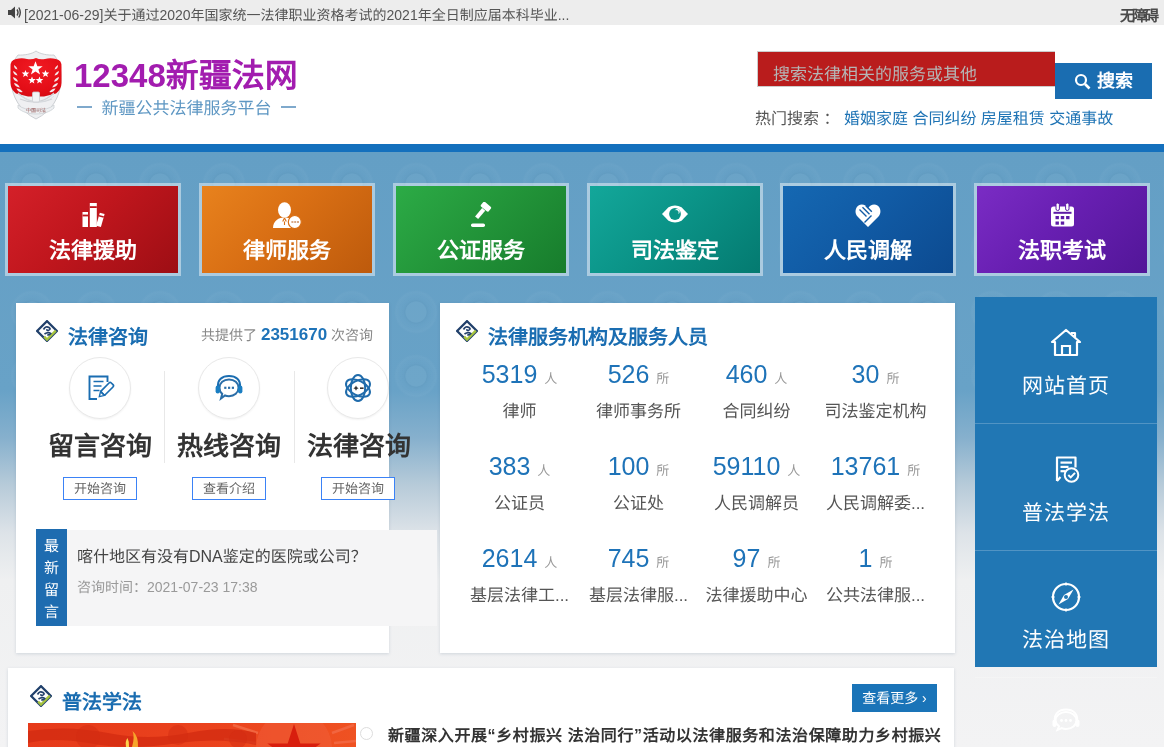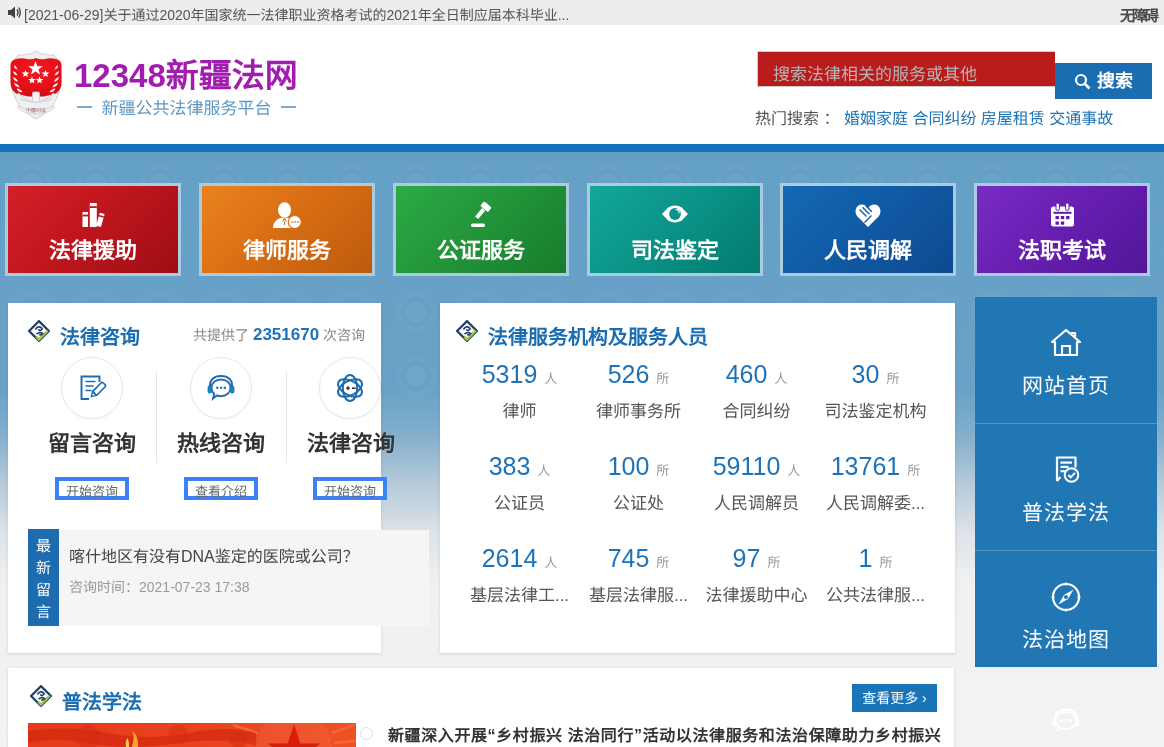--- a/index.html
+++ b/index.html
@@ -23,34 +23,34 @@
 #band { position:absolute; left:0; top:152px; width:1164px; height:595px;
   background:linear-gradient(180deg,#649fc5 0%,#68a2c7 40%,#86b0cd 48%,#b7cbd9 56%,#dde3e8 64%,#eff0f1 72%,#f3f3f4 100%); }
 #band .tex { position:absolute; left:0; top:0; width:100%; height:260px;
   background-image:radial-gradient(circle at 32px 32px, rgba(255,255,255,0.04) 10px, rgba(0,0,0,0.02) 11px, rgba(0,0,0,0) 13px, rgba(255,255,255,0.03) 20px, rgba(0,0,0,0) 22px);
   background-size:64px 64px; }
 .card { position:absolute; top:183px; width:176px; height:93px; border:3px solid rgba(255,255,255,0.45); background-clip:padding-box !important; }
 .card .inner { width:170px; height:87px; position:relative; }
 .card .cap { position:absolute; left:0; top:46px; width:170px; text-align:center; color:#fff; font-size:22px; font-weight:bold; }
 .card .ic { position:absolute; left:0; top:16px; width:170px; text-align:center; }
 .panel { position:absolute; background:#fff; box-shadow:0 1px 3px rgba(60,90,120,0.18); }
-#p1 { left:8px; top:303px; width:373px; height:350px; }
+#p1 { left:16px; top:303px; width:373px; height:350px; }
 #p2 { left:440px; top:303px; width:515px; height:350px; }
 #p3 { left:8px; top:668px; width:946px; height:100px; }
 .phead { position:absolute; top:17px; height:24px; }
 .phead .picon { position:absolute; left:0; top:0; }
 .phead .ptitle { position:absolute; left:32px; top:1px; font-size:20px; font-weight:bold; color:#1a6db1; white-space:nowrap; }
 #sidebar { position:absolute; left:975px; top:297px; width:182px; height:370px; background:#2177b4; }
 .sbitem { position:relative; width:182px; height:127px; border-bottom:1px solid rgba(255,255,255,0.22); }
 .sbitem .sic { position:absolute; left:0; top:30px; width:182px; text-align:center; }
 .sbitem .stx { position:absolute; left:0; top:72px; width:182px; text-align:center; color:#fff; font-size:21px; letter-spacing:1px; }
 .circle { position:absolute; top:54px; width:62px; height:62px; border-radius:50%; border:1px solid #e9e9e9; background:#fff; display:flex; align-items:center; justify-content:center; box-shadow:0 1px 2px rgba(0,0,0,0.05); }
 .vline { position:absolute; top:68px; width:1px; height:92px; background:#e8e8e8; }
-.clab { position:absolute; top:122px; width:120px; text-align:center; font-size:22px; font-weight:bold; color:#333; white-space:nowrap; }
-.cbtn { position:absolute; top:174px; width:74px; height:23px; border:4px solid #3b82f6; background:#fff; color:#666; font-size:13px; text-align:center; line-height:21px; }
+.clab { position:absolute; top:122px; width:120px; text-align:center; font-size:26px; font-weight:bold; color:#333; white-space:nowrap; }
+.cbtn { position:absolute; top:174px; width:74px; height:23px; border:1px solid #3b82f6; background:#fff; color:#666; font-size:13px; text-align:center; line-height:21px; }
 #msgtab { position:absolute; left:20px; top:226px; width:31px; height:97px; background:#1e6cb0; color:#fff; font-size:15px; text-align:center; line-height:22px; padding-top:6px; }
 #msgbox { position:absolute; left:51px; top:227px; width:370px; height:96px; background:#f5f5f6; }
 #msgbox .q { position:absolute; left:10px; top:13px; font-size:16px; color:#444; }
 #msgbox .t { position:absolute; left:10px; top:46px; font-size:14px; color:#9a9a9a; }
 .cell { position:absolute; width:119px; text-align:center; }
 .cell .num { font-size:25px; color:#1e73b8; line-height:30px; white-space:nowrap; }
 .cell .num span { font-size:13px; color:#999; margin-left:7px; }
 .cell .lab { font-size:17px; color:#555; line-height:24px; margin-top:6px; white-space:nowrap; }
 #morebtn { position:absolute; right:17px; top:16px; width:85px; height:28px; background:#1a74b8; color:#fff; font-size:14px; text-align:center; line-height:28px; }
 #newsimg { position:absolute; left:20px; top:55px; width:328px; height:92px; overflow:hidden; }

